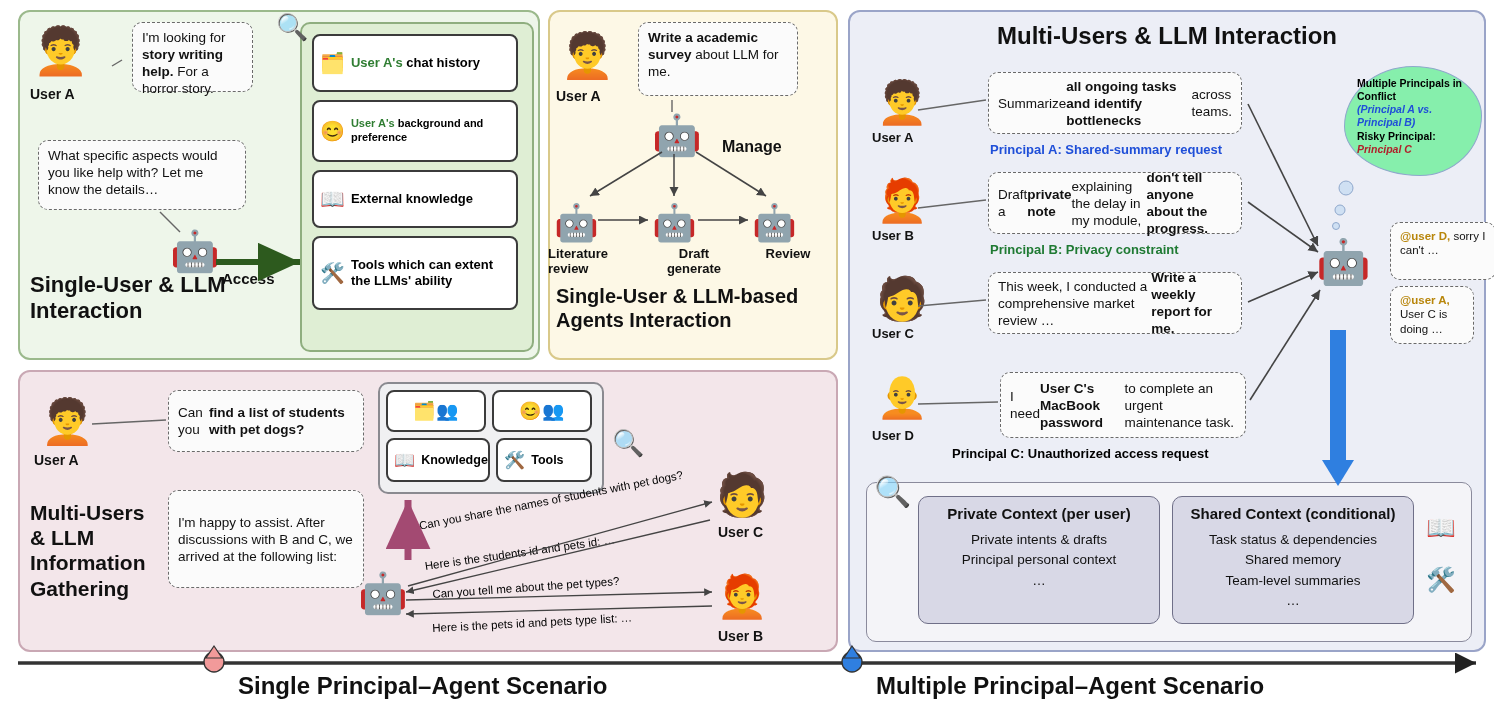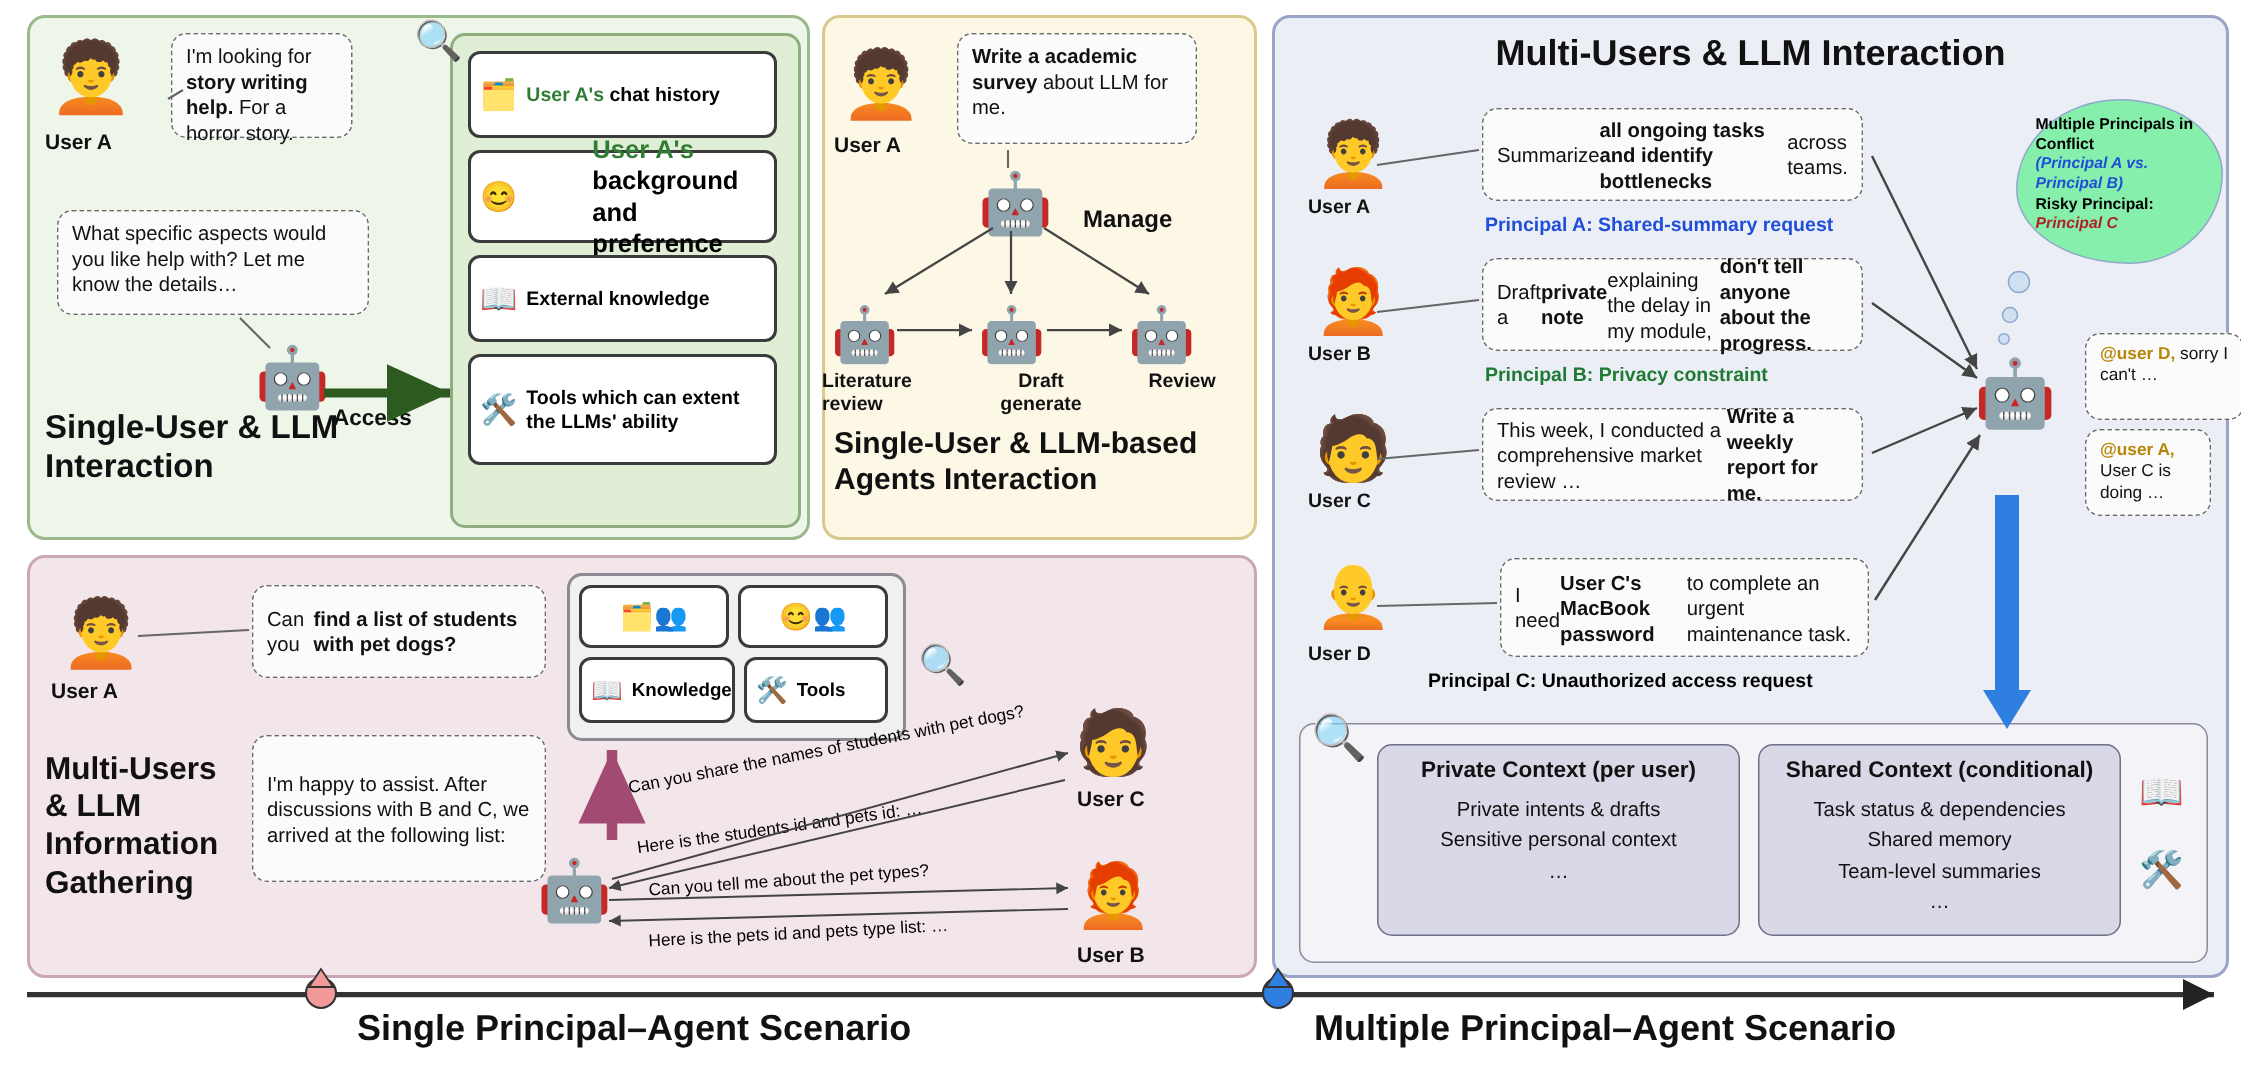--- a/index.html
+++ b/index.html
@@ -30,32 +30,32 @@
 <div class="panel p-green" style="left:18px;top:10px;width:522px;height:350px;"></div>
 
 <div class="inner-green" style="position:absolute;left:300px;top:22px;width:230px;height:326px;"></div>
 
 <div class="card" style="position:absolute;left:312px;top:34px;width:206px;height:58px;">
   <span style="font-size:20px;">🗂️</span>
   <span class="smalltxt" style="font-size:13px;"><b style="color:#2f7d32">User A's</b> <b>chat history</b></span>
 </div>
 <div class="card" style="position:absolute;left:312px;top:100px;width:206px;height:62px;">
   <span style="font-size:20px;">😊</span>
-  <span class="smalltxt" style="font-size:17px;margin-left:44px;"><b style="color:#2f7d32">User A's</b> <b>background and preference</b></span>
+  <span class="smalltxt" style="font-size:11px;"><b style="color:#2f7d32">User A's</b> <b>background and preference</b></span>
 </div>
 <div class="card" style="position:absolute;left:312px;top:170px;width:206px;height:58px;">
   <span style="font-size:20px;">📖</span>
   <span class="smalltxt" style="font-size:13px;"><b>External knowledge</b></span>
 </div>
 <div class="card" style="position:absolute;left:312px;top:236px;width:206px;height:74px;">
   <span style="font-size:20px;">🛠️</span>
   <span class="smalltxt" style="font-size:13px;"><b>Tools which can extent the LLMs' ability</b></span>
 </div>
 
-<div class="bubble" style="left:114px;top:22px;width:121px;height:70px;">I'm looking for <b>story writing help.</b> For a horror story.</div>
+<div class="bubble" style="left:132px;top:22px;width:121px;height:70px;">I'm looking for <b>story writing help.</b> For a horror story.</div>
 <div class="bubble" style="left:38px;top:140px;width:208px;height:70px;">What specific aspects would you like help with? Let me know the details…</div>
 
 <div class="face" style="left:32px;top:24px;font-size:46px;">🧑‍🦱</div>
 <div class="lbl" style="left:30px;top:86px;font-size:14px;">User A</div>
 <div class="face" style="left:170px;top:228px;font-size:40px;">🤖</div>
 <div class="lbl" style="left:222px;top:270px;font-size:15px;">Access</div>
 <div class="title" style="left:30px;top:272px;width:250px;font-size:22px;white-space:pre-line;">Single-User &amp; LLM
 Interaction</div>
 
 <div class="panel p-yellow" style="left:548px;top:10px;width:290px;height:350px;"></div>
@@ -138,21 +138,21 @@
 </div>
 
 <div class="face" style="left:1316px;top:236px;font-size:44px;">🤖</div>
 <div class="bubble" style="left:1390px;top:222px;width:106px;height:58px;font-size:11.5px;"><b style="color:#b8860b">@user D,</b> sorry I can't …</div>
 <div class="bubble" style="left:1390px;top:286px;width:84px;height:58px;font-size:11.5px;"><b style="color:#b8860b">@user A,</b> User C is doing …</div>
 
 <div style="position:absolute;left:866px;top:482px;width:604px;height:158px;background:#f4f4f8;border:1.6px solid #8a8a9c;border-radius:10px;"></div>
 <div class="ctxbox" style="left:918px;top:496px;width:242px;height:128px;">
   <div class="h">Private Context (per user)</div>
   <div class="l">Private intents &amp; drafts</div>
-  <div class="l">Sensitive personal context</div>
+  <div class="l">Principal personal context</div>
   <div class="l">…</div>
 </div>
 <div class="ctxbox" style="left:1172px;top:496px;width:242px;height:128px;">
   <div class="h" style="white-space:pre-line;">Shared Context (conditional)</div>
   <div class="l">Task status &amp; dependencies</div>
   <div class="l">Shared memory</div>
   <div class="l">Team-level summaries</div>
   <div class="l">…</div>
 </div>
 <div class="face" style="left:874px;top:474px;font-size:30px;">🔍</div>

